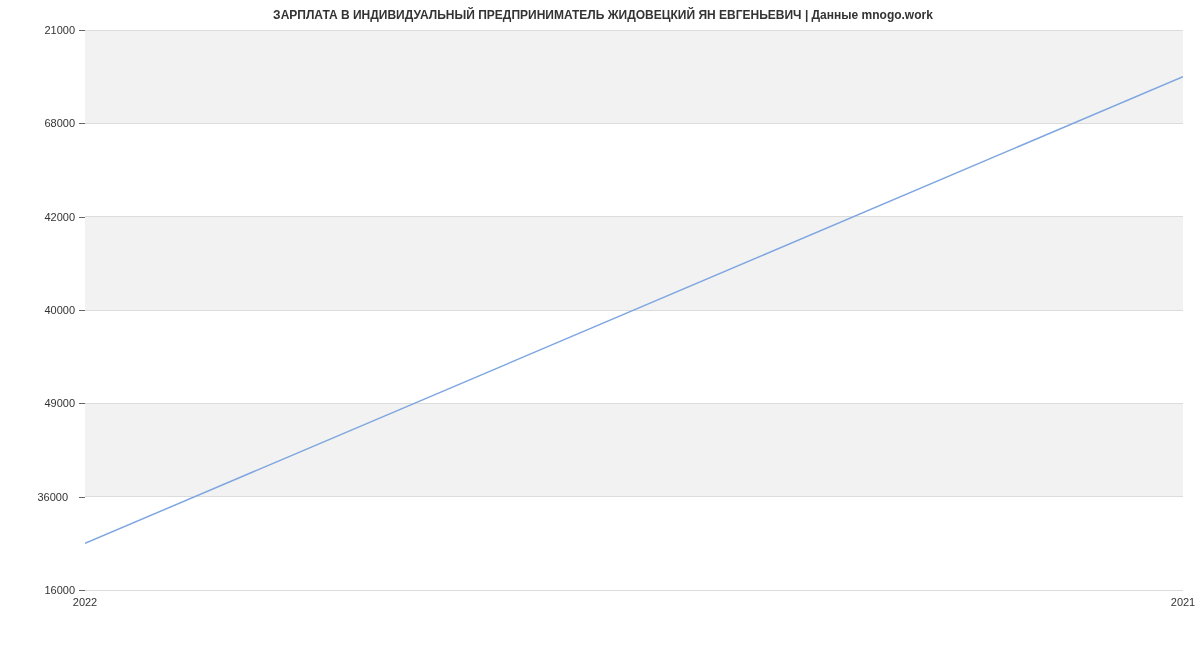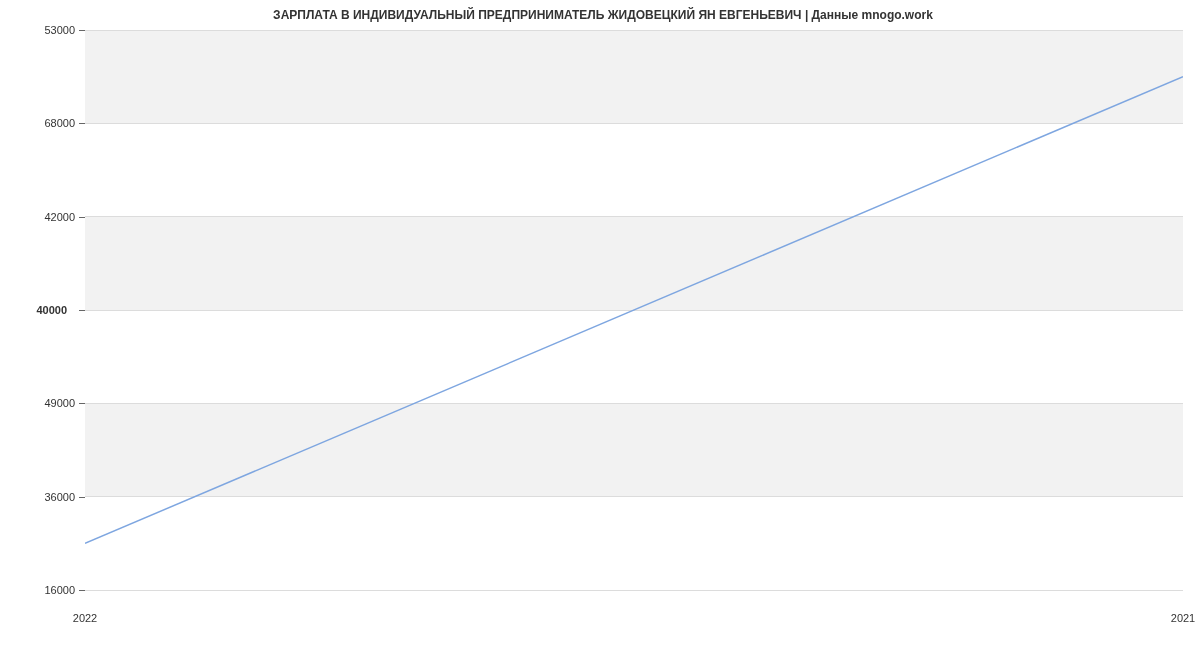--- a/index.html
+++ b/index.html
@@ -51,21 +51,20 @@
     color: #333;
     text-align: right;
     transform: translateY(-50%);
   }
   .xtick-label {
     position: absolute;
     font-size: 11px;
     color: #333;
     text-align: center;
     transform: translateX(-50%);
-    margin-top: 16px;
   }
   svg.line-layer {
     position: absolute;
     left: 0;
     top: 0;
   }
   .series-line {
     fill: none;
     stroke: #7ea6e0;
     stroke-width: 1.5;
@@ -87,25 +86,25 @@
     <div class="gridline" style="top: 92.8333px;"></div>
     <div class="gridline" style="top: -0.5px;"></div>
     <svg class="line-layer" width="1098" height="560">
       <polyline points="0,513.3333333333334 1098,46.66666666666674" class="series-line" stroke="#7ea6e0"></polyline>
     </svg>
   </div>
 
 <div class="ytick-mark" style="left: 79px; top: 590px;"></div>
 <div class="ytick-label" style="left: 35px; top: 590px; width: 40px;">16000</div>
 <div class="ytick-mark" style="left: 79px; top: 496.667px;"></div>
-<div class="ytick-label" style="left: 35px; top: 496.667px; width: 40px;">36000</div>
+<div class="ytick-label" style="left: 28px; top: 496.667px; width: 40px;">36000</div>
 <div class="ytick-mark" style="left: 79px; top: 403.333px;"></div>
 <div class="ytick-label" style="left: 35px; top: 403.333px; width: 40px;">49000</div>
 <div class="ytick-mark" style="left: 79px; top: 310px;"></div>
-<div class="ytick-label" style="left: 27px; top: 310px; width: 40px; font-weight: bold;">40000</div>
+<div class="ytick-label" style="left: 35px; top: 310px; width: 40px;">40000</div>
 <div class="ytick-mark" style="left: 79px; top: 216.667px;"></div>
 <div class="ytick-label" style="left: 35px; top: 216.667px; width: 40px;">42000</div>
 <div class="ytick-mark" style="left: 79px; top: 123.333px;"></div>
 <div class="ytick-label" style="left: 35px; top: 123.333px; width: 40px;">68000</div>
 <div class="ytick-mark" style="left: 79px; top: 30px;"></div>
-<div class="ytick-label" style="left: 35px; top: 30px; width: 40px;">53000</div>
+<div class="ytick-label" style="left: 35px; top: 30px; width: 40px;">21000</div>
 <div class="xtick-label" style="left: 85px; top: 596px;">2022</div>
 <div class="xtick-label" style="left: 1183px; top: 596px;">2021</div>
 
 </body></html>

